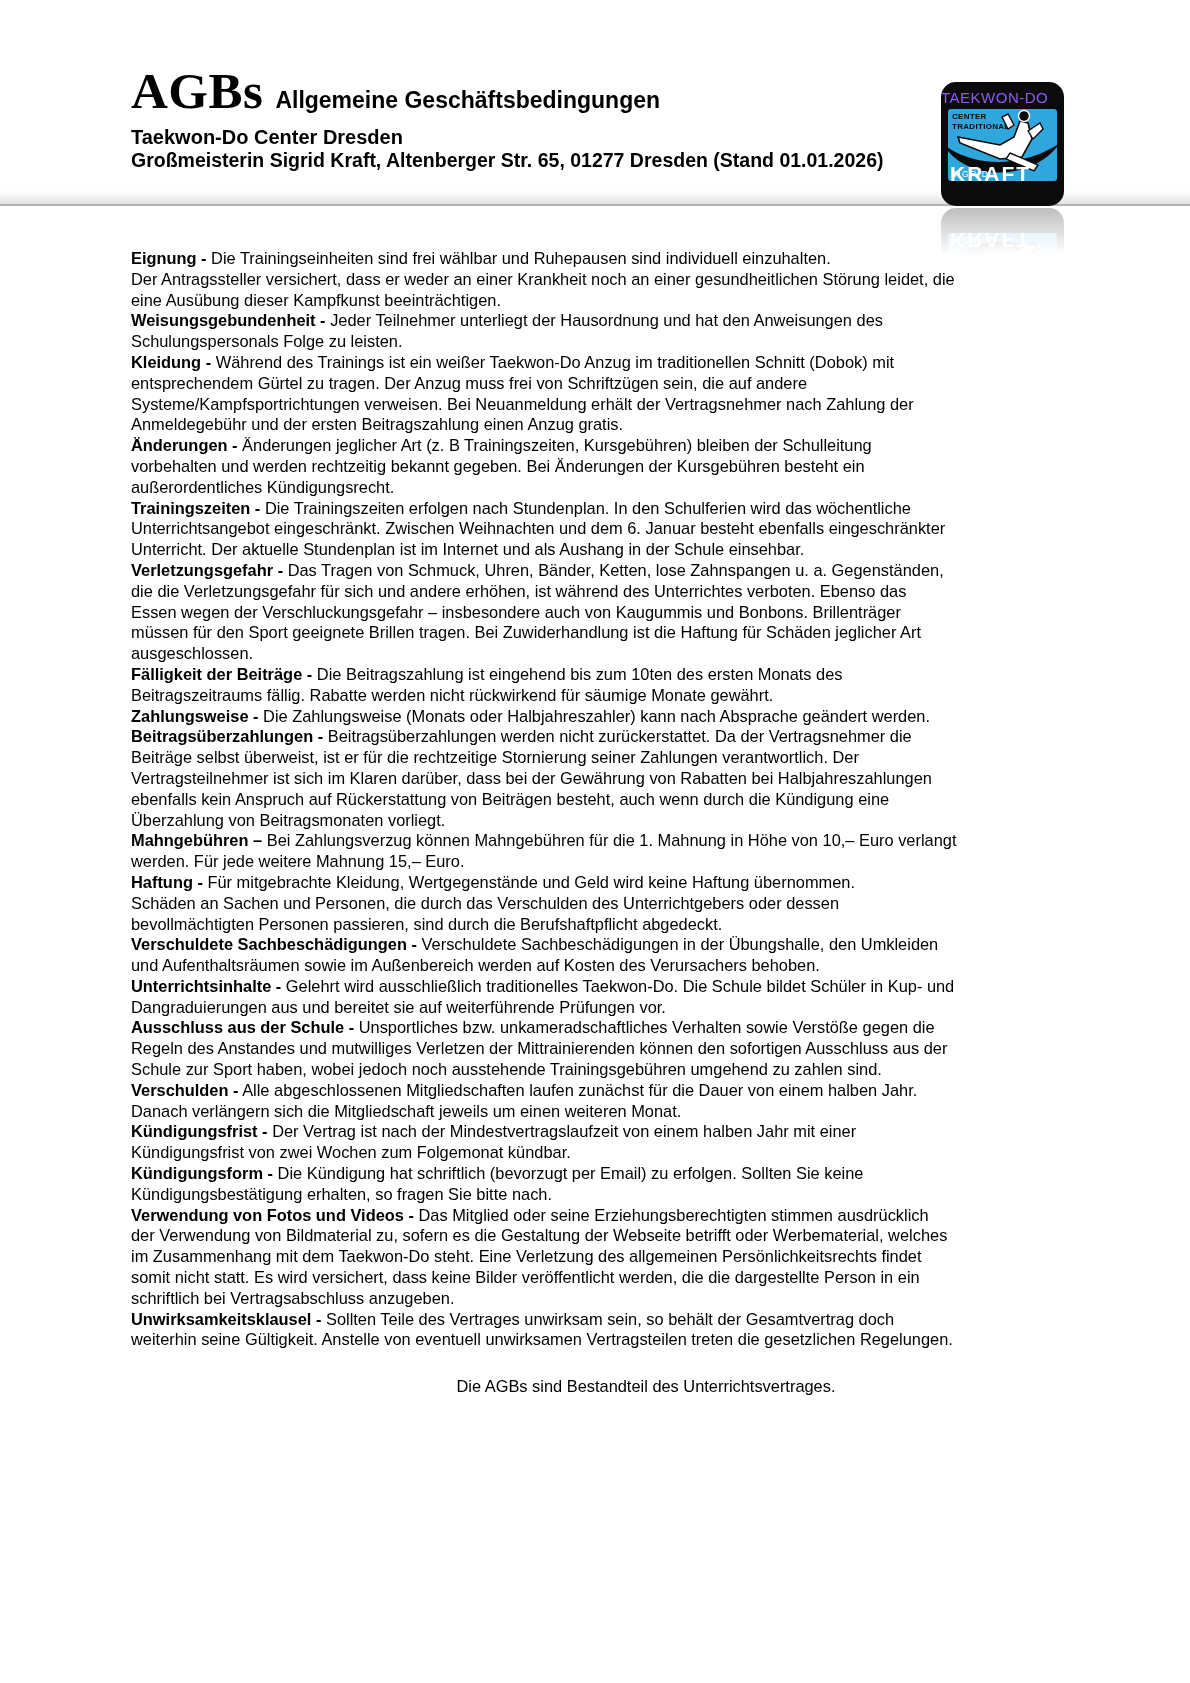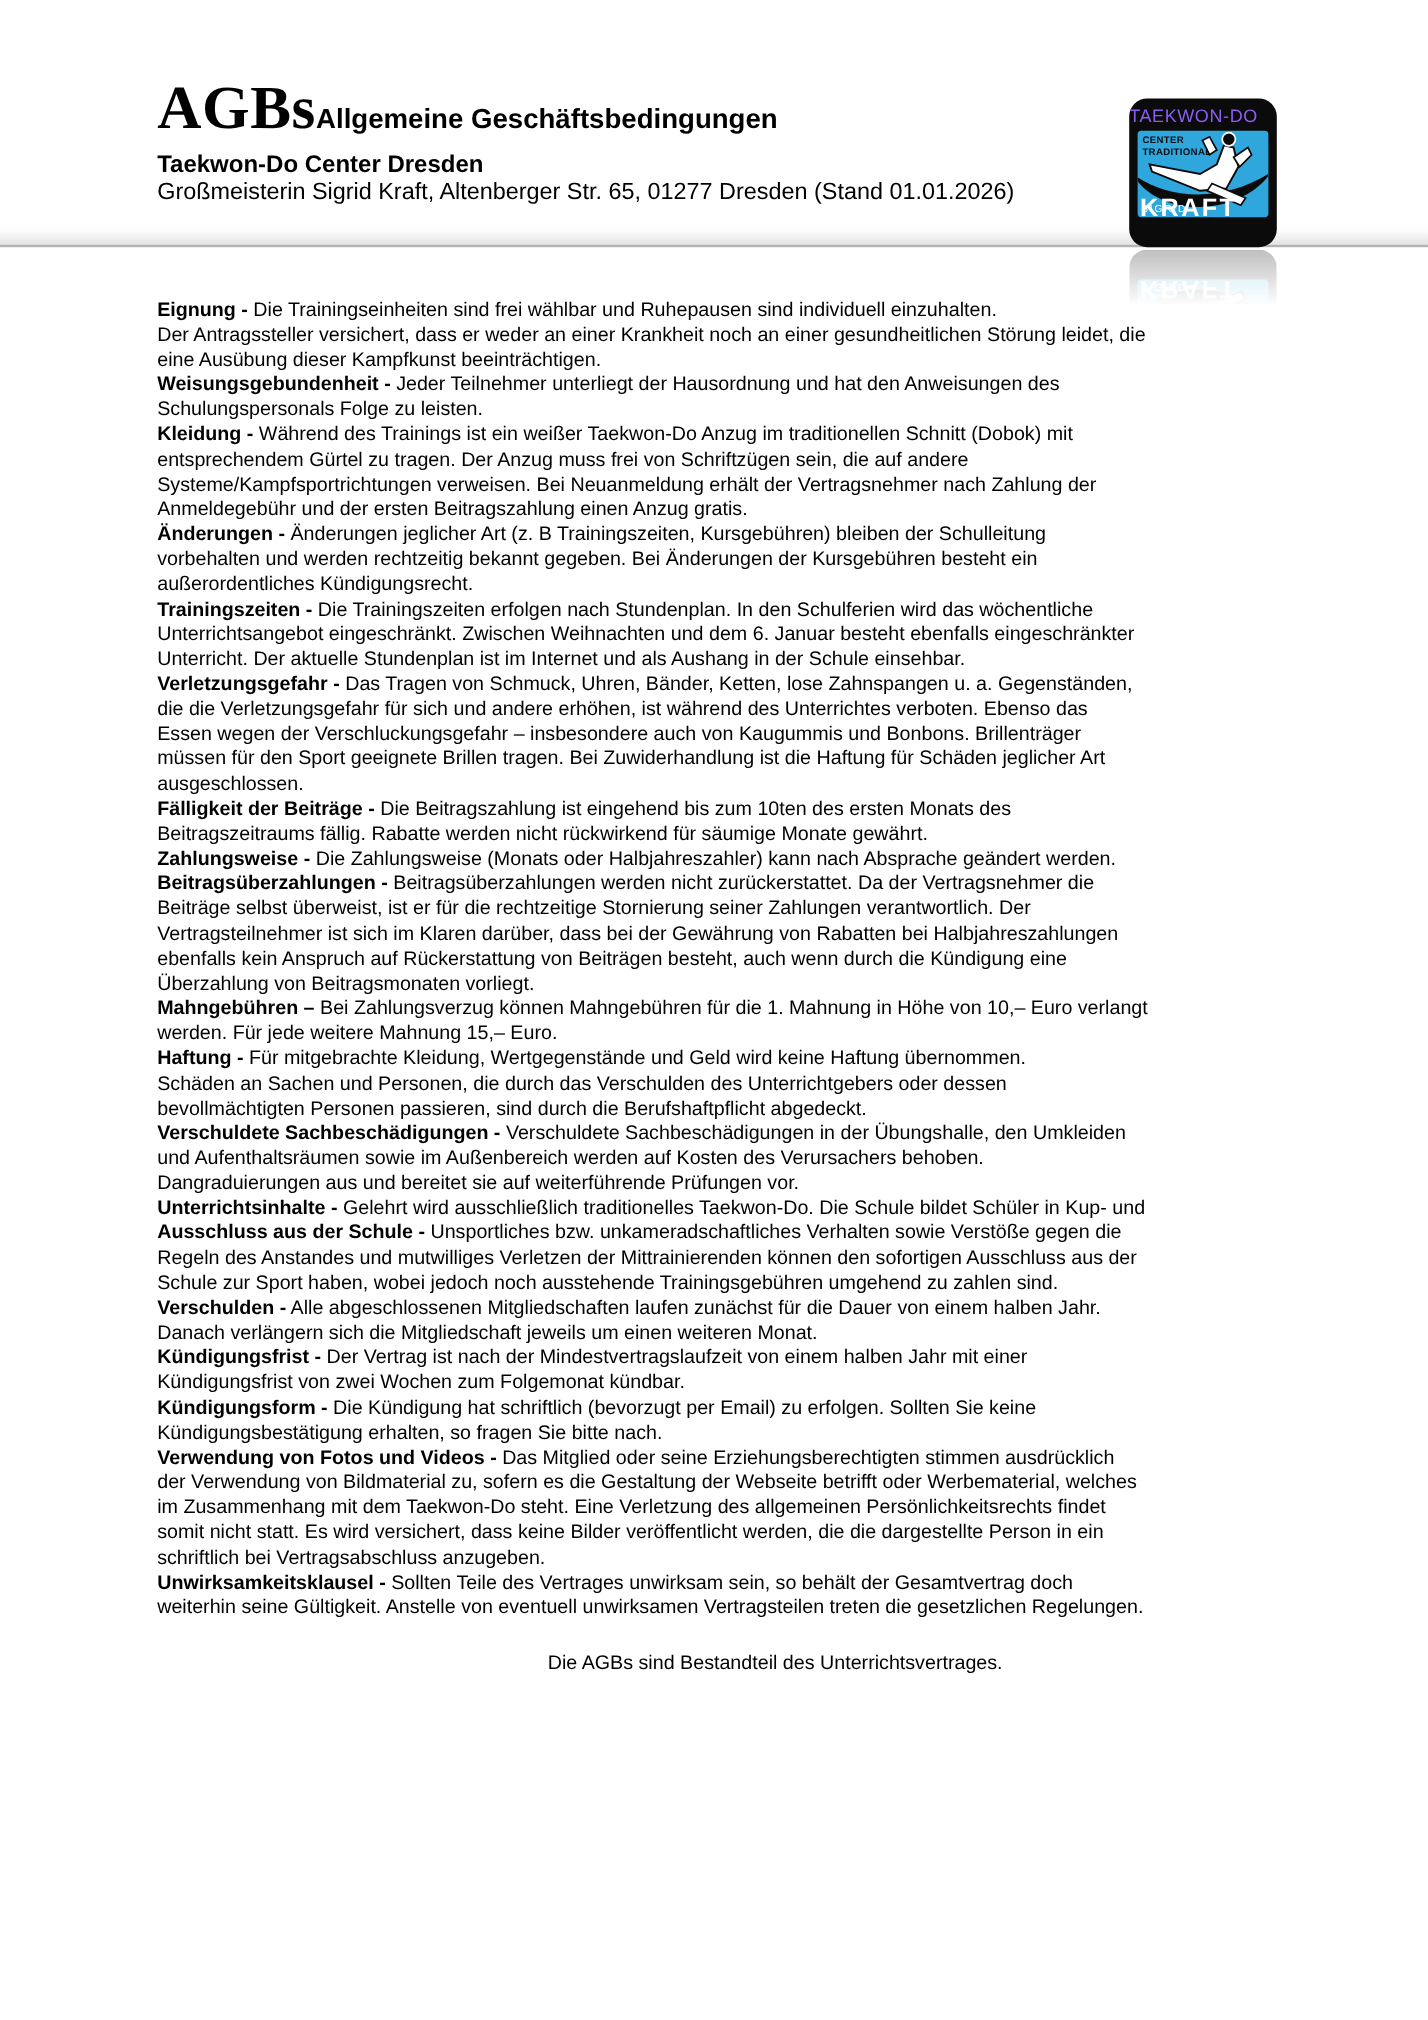--- a/index.html
+++ b/index.html
@@ -19,20 +19,21 @@
     background: #fff;
   }
 
   
   .title-row {
     position: absolute;
     left: 131px;
     top: 66px;
     display: flex;
     align-items: baseline;
+    gap: 12px;
     white-space: nowrap;
   }
   .title-abbr {
     font-family: "Liberation Serif", serif;
     font-weight: 700;
     font-size: 51px;
     line-height: 1;
     letter-spacing: 0.5px;
   }
   .title-full {
@@ -47,20 +48,21 @@
     font-weight: 700;
     font-size: 20px;
     white-space: nowrap;
   }
   .address-line {
     position: absolute;
     left: 131px;
     top: 149px;
     font-size: 19.5px;
     white-space: nowrap;
+    font-weight: bold;
   }
 
   
   .divider-band {
     position: absolute;
     left: 0;
     top: 182px;
     width: 1190px;
     height: 22px;
     background: linear-gradient(to bottom, #ffffff 0%, #fdfdfd 45%, #e3e3e3 100%);
@@ -263,22 +265,22 @@
       <div class="line">Vertragsteilnehmer ist sich im Klaren darüber, dass bei der Gewährung von Rabatten bei Halbjahreszahlungen</div>
       <div class="line">ebenfalls kein Anspruch auf Rückerstattung von Beiträgen besteht, auch wenn durch die Kündigung eine</div>
       <div class="line">Überzahlung von Beitragsmonaten vorliegt.</div>
       <div class="line"><span class="term">Mahngebühren –</span> Bei Zahlungsverzug können Mahngebühren für die 1. Mahnung in Höhe von 10,– Euro verlangt</div>
       <div class="line">werden. Für jede weitere Mahnung 15,– Euro.</div>
       <div class="line"><span class="term">Haftung -</span> Für mitgebrachte Kleidung, Wertgegenstände und Geld wird keine Haftung übernommen.</div>
       <div class="line">Schäden an Sachen und Personen, die durch das Verschulden des Unterrichtgebers oder dessen</div>
       <div class="line">bevollmächtigten Personen passieren, sind durch die Berufshaftpflicht abgedeckt.</div>
       <div class="line"><span class="term">Verschuldete Sachbeschädigungen -</span> Verschuldete Sachbeschädigungen in der Übungshalle, den Umkleiden</div>
       <div class="line">und Aufenthaltsräumen sowie im Außenbereich werden auf Kosten des Verursachers behoben.</div>
+      <div class="line"><span class="term">Unterrichtsinhalte -</span> Gelehrt wird ausschließlich traditionelles Taekwon-Do. Die Schule bildet Schüler in Kup- und</div>
       <div class="line">Dangraduierungen aus und bereitet sie auf weiterführende Prüfungen vor.</div>
-      <div class="line"><span class="term">Unterrichtsinhalte -</span> Gelehrt wird ausschließlich traditionelles Taekwon-Do. Die Schule bildet Schüler in Kup- und</div>
       <div class="line"><span class="term">Ausschluss aus der Schule -</span> Unsportliches bzw. unkameradschaftliches Verhalten sowie Verstöße gegen die</div>
       <div class="line">Regeln des Anstandes und mutwilliges Verletzen der Mittrainierenden können den sofortigen Ausschluss aus der</div>
       <div class="line">Schule zur Sport haben, wobei jedoch noch ausstehende Trainingsgebühren umgehend zu zahlen sind.</div>
       <div class="line"><span class="term">Verschulden -</span> Alle abgeschlossenen Mitgliedschaften laufen zunächst für die Dauer von einem halben Jahr.</div>
       <div class="line">Danach verlängern sich die Mitgliedschaft jeweils um einen weiteren Monat.</div>
       <div class="line"><span class="term">Kündigungsfrist -</span> Der Vertrag ist nach der Mindestvertragslaufzeit von einem halben Jahr mit einer</div>
       <div class="line">Kündigungsfrist von zwei Wochen zum Folgemonat kündbar.</div>
       <div class="line"><span class="term">Kündigungsform -</span> Die Kündigung hat schriftlich (bevorzugt per Email) zu erfolgen. Sollten Sie keine</div>
       <div class="line">Kündigungsbestätigung erhalten, so fragen Sie bitte nach.</div>
       <div class="line"><span class="term">Verwendung von Fotos und Videos -</span> Das Mitglied oder seine Erziehungsberechtigten stimmen ausdrücklich</div>

